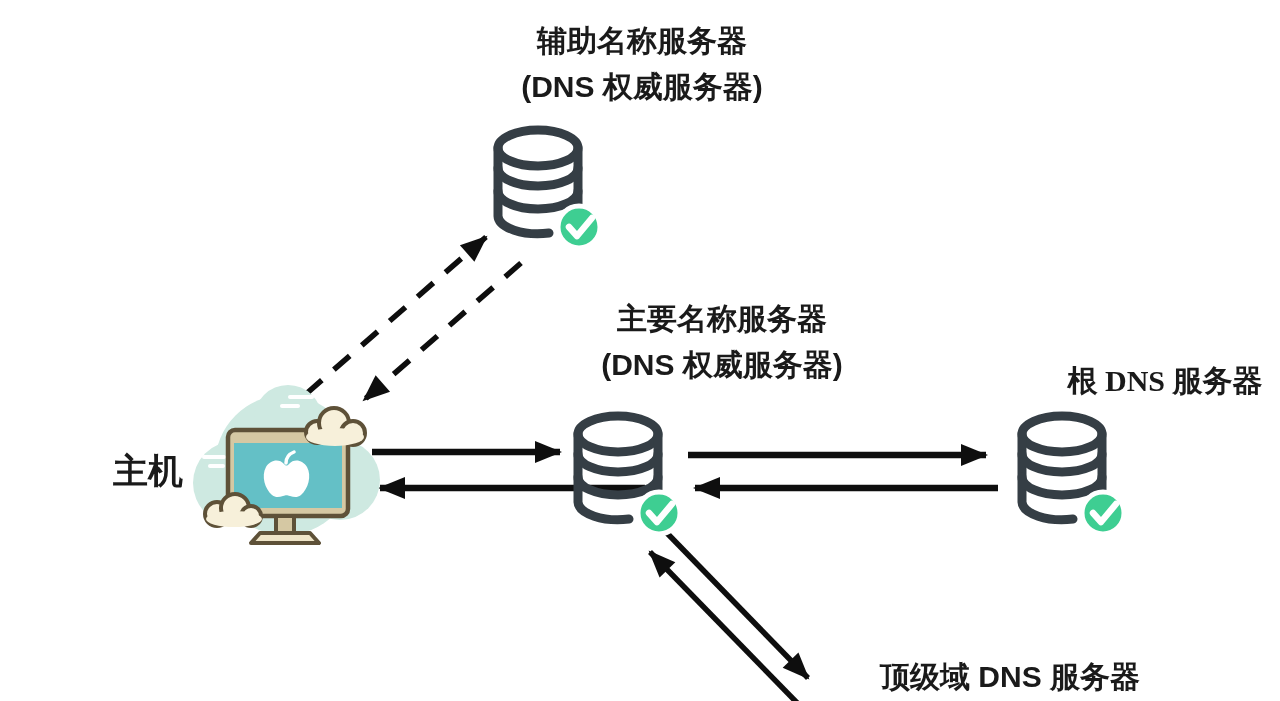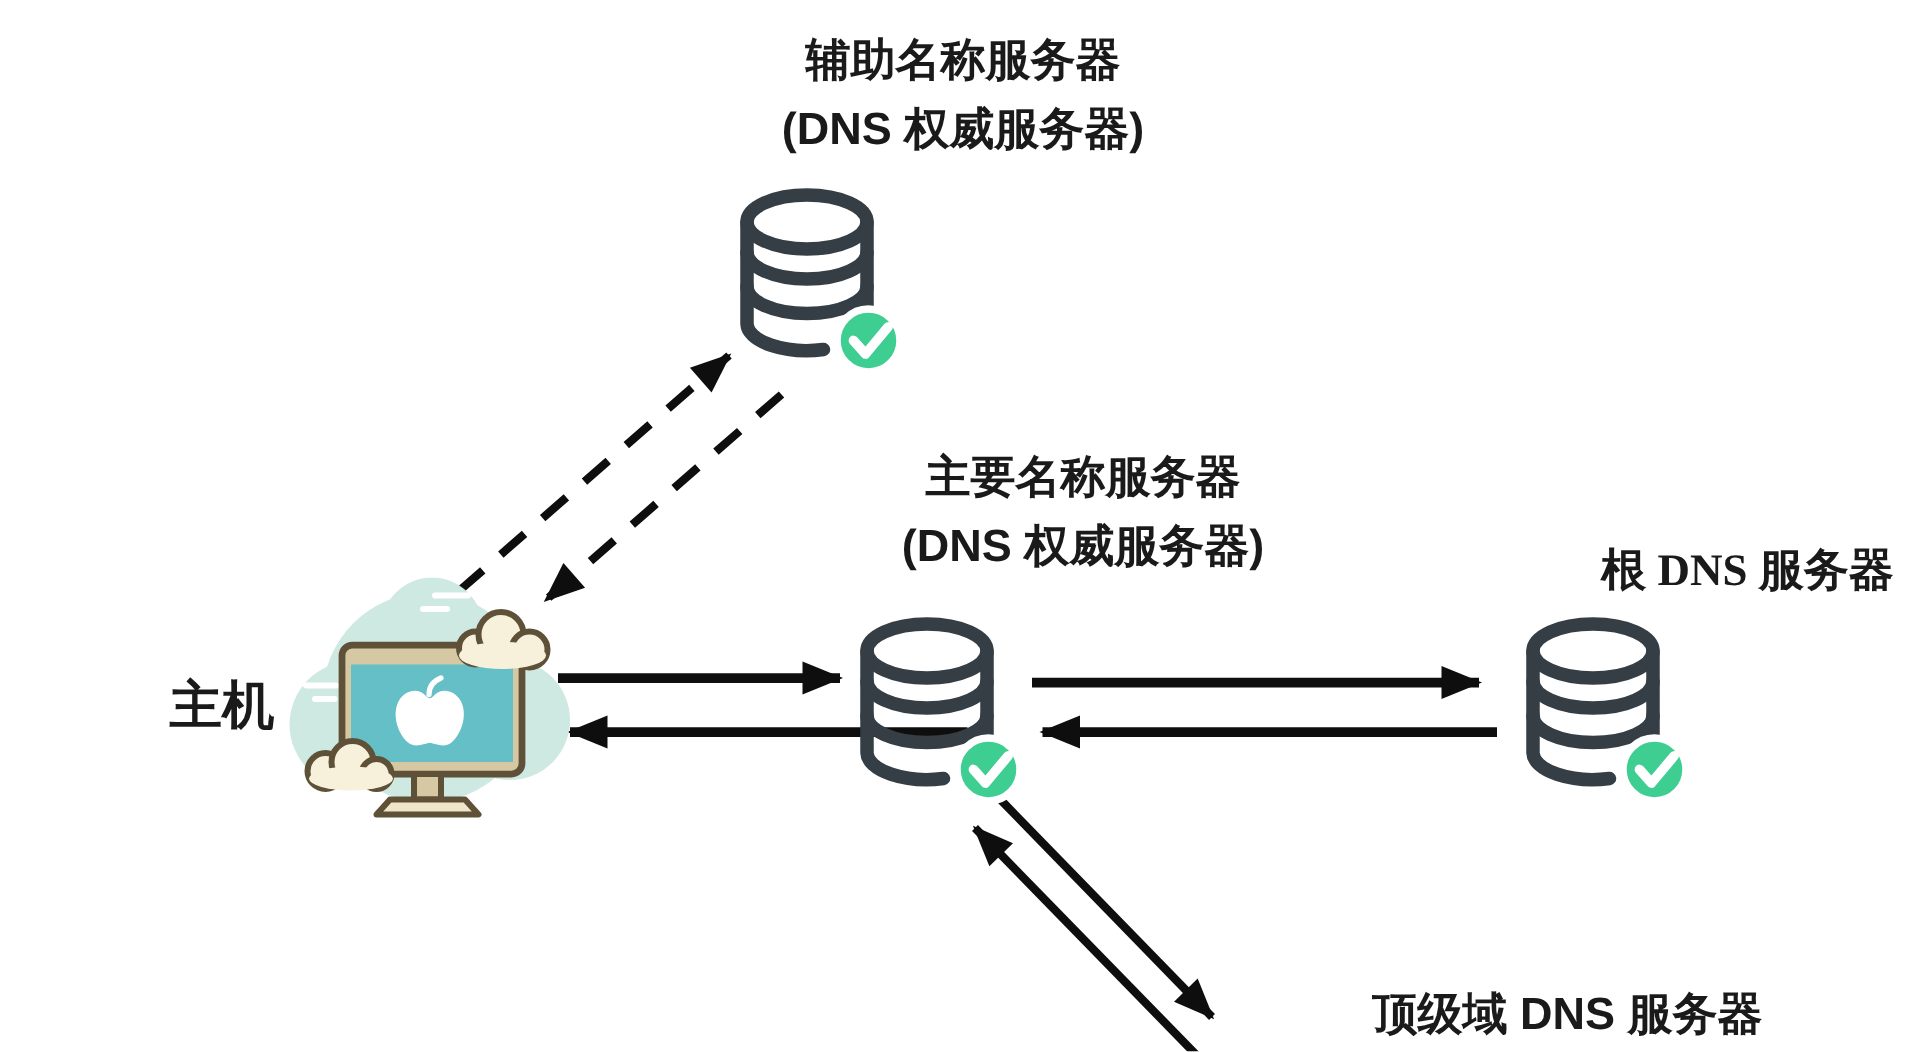--- a/index.html
+++ b/index.html
@@ -155,15 +155,15 @@
 
   <div class="label" style="left:722px; top:296px;text-align:center;">
     <div>主要名称服务器</div>
     <div>(DNS 权威服务器)</div>
   </div>
 
   <div class="label" style="left:1165px; top:358px;font-family:Liberation Serif, serif;">根 DNS 服务器</div>
 
   <div class="label host-label" style="left:104px; top:448px;margin-left:44px;">主机</div>
 
-  <div class="label" style="left:1045px; top:654px;text-align:center;">顶级域 DNS 服务器</div>
+  <div class="label" style="left:1010px; top:654px;text-align:center;">顶级域 DNS 服务器</div>
 
 </div>
 
 </body></html>

